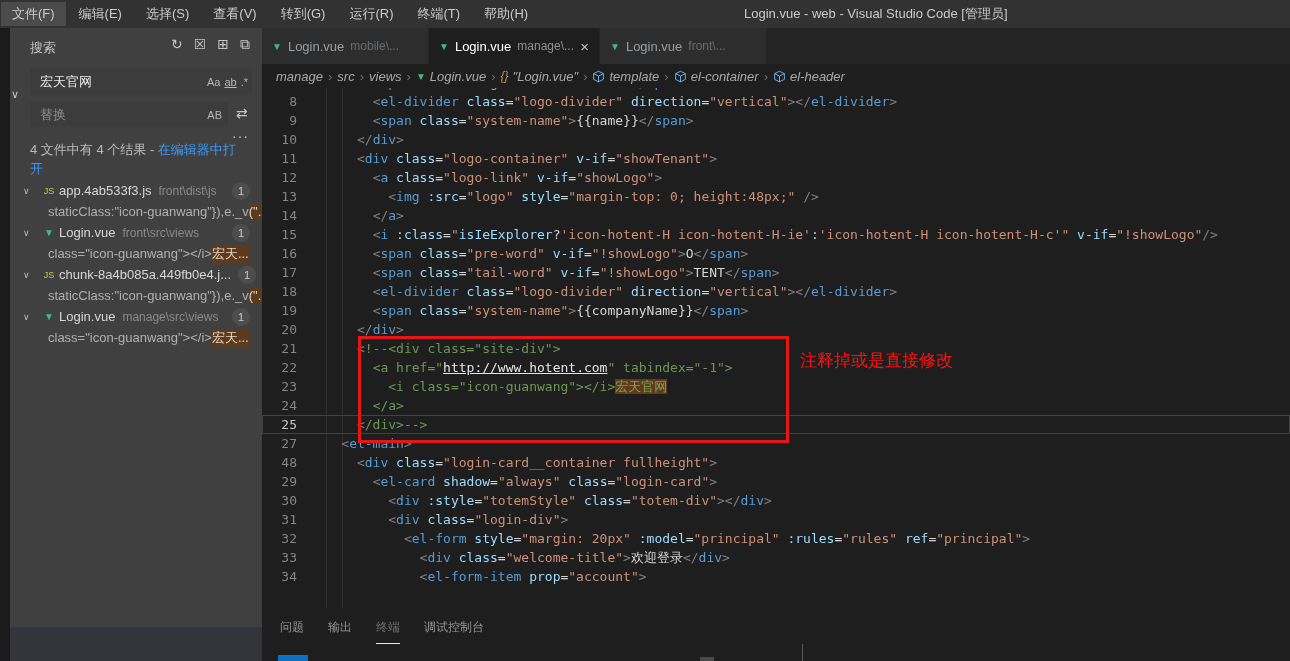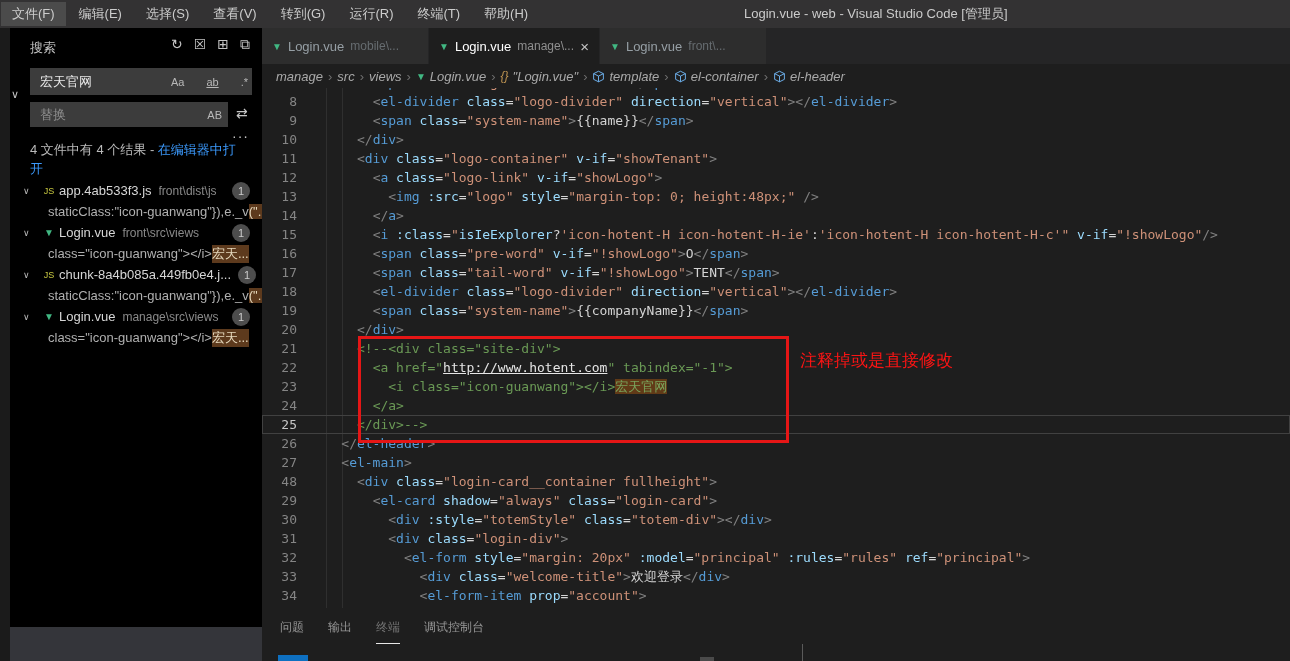--- a/index.html
+++ b/index.html
@@ -6,31 +6,31 @@
   #app{position:relative;width:1290px;height:661px;overflow:hidden;background:#1e1e1e;
        font-family:"Liberation Sans","DejaVu Sans",sans-serif;-webkit-font-smoothing:antialiased;}
   
   .titlebar{position:absolute;left:0;top:0;width:1290px;height:28px;background:#333233;
             display:flex;align-items:stretch;color:#cccccc;font-size:13px;z-index:5;}
   .menu-item{display:flex;align-items:center;padding:0 11px;margin:2px 1px;cursor:default;}
   .menu-item.hl{background:#4b4b4b;}
   .window-title{position:absolute;left:744px;top:0;height:28px;line-height:28px;color:#cbcbcb;font-size:13px;}
   
   .activity-strip{position:absolute;left:0;top:28px;width:10px;height:633px;background:#1b1b1b;}
-  .sidebar{position:absolute;left:10px;top:28px;width:252px;height:633px;background:#000000;color:#cccccc;overflow:hidden;}
+  .sidebar{position:absolute;left:10px;top:28px;width:252px;height:633px;background:#404040;color:#cccccc;overflow:hidden;}
   .sb-bottom{position:absolute;left:0;bottom:0;width:252px;height:34px;background:#34353a;}
   .sb-title{position:absolute;left:20px;top:11px;font-size:13px;color:#c5c5c5;}
   .sb-actions{position:absolute;right:12px;top:8px;display:flex;gap:11px;font-size:14px;color:#c5c5c5;}
   .sb-actions span{cursor:pointer;}
   .toggle-replace{position:absolute;left:1px;top:60px;color:#c5c5c5;font-size:11px;cursor:pointer;}
   .search-box{position:absolute;left:20px;top:40px;width:222px;height:27px;background:#3c3c3c;
               display:flex;align-items:center;box-sizing:border-box;padding:0 4px 0 8px;}
   .search-box input{flex:1;min-width:0;background:transparent;border:none;outline:none;color:#e8e8e8;
                     font-size:13px;font-family:inherit;}
-  .box-toggles{display:flex;gap:22px;font-size:11px;color:#b8b8b8;align-items:center;}
+  .box-toggles{display:flex;gap:4px;font-size:11px;color:#b8b8b8;align-items:center;}
   .box-toggles .ww{text-decoration:underline;}
   .replace-box{position:absolute;left:20px;top:74px;width:198px;height:25px;background:#3c3c3c;
                display:flex;align-items:center;box-sizing:border-box;padding:0 6px 0 8px;}
   .replace-box input{flex:1;min-width:0;background:transparent;border:none;outline:none;color:#e8e8e8;
                      font-size:13px;font-family:inherit;}
   .replace-box input::placeholder{color:#8f8f8f;}
   .replace-all{position:absolute;left:226px;top:77px;font-size:14px;color:#c5c5c5;cursor:pointer;}
   .more-dots{position:absolute;left:222px;top:100px;color:#c5c5c5;font-size:14px;letter-spacing:1px;cursor:pointer;}
   .results-summary{position:absolute;left:20px;top:112px;width:212px;font-size:13px;line-height:19px;color:#bbbbbb;}
   .results-summary a{color:#3b99fc;text-decoration:none;cursor:pointer;}
@@ -319,24 +319,20 @@
         </div>
         <div class="code-row">
           <span class="gutter">24</span>
           <span class="code-text">        <span class="tk-c">&lt;/a&gt;</span></span>
         </div>
         <div class="code-row active">
           <span class="gutter">25</span>
           <span class="code-text">      <span class="tk-c">&lt;/div&gt;--&gt;</span></span>
         </div>
         <div class="code-row">
-          <span class="gutter">26</span>
-          <span class="code-text">    <span class="tk-p">&lt;/</span><span class="tk-t">el-header</span><span class="tk-p">&gt;</span></span>
-        </div>
-        <div class="code-row">
           <span class="gutter">27</span>
           <span class="code-text">    <span class="tk-p">&lt;</span><span class="tk-t">el-main</span><span class="tk-p">&gt;</span></span>
         </div>
         <div class="code-row">
           <span class="gutter">48</span>
           <span class="code-text">      <span class="tk-p">&lt;</span><span class="tk-t">div</span><span class="tk-a"> class</span><span class="tk-o">=</span><span class="tk-s">"login-card__container fullheight"</span><span class="tk-p">&gt;</span></span>
         </div>
         <div class="code-row">
           <span class="gutter">29</span>
           <span class="code-text">        <span class="tk-p">&lt;</span><span class="tk-t">el-card</span><span class="tk-a"> shadow</span><span class="tk-o">=</span><span class="tk-s">"always"</span><span class="tk-a"> class</span><span class="tk-o">=</span><span class="tk-s">"login-card"</span><span class="tk-p">&gt;</span></span>

